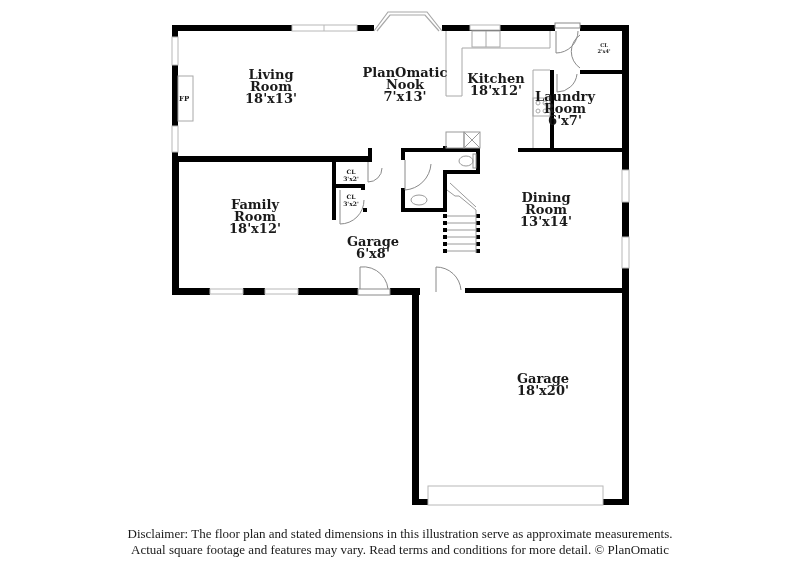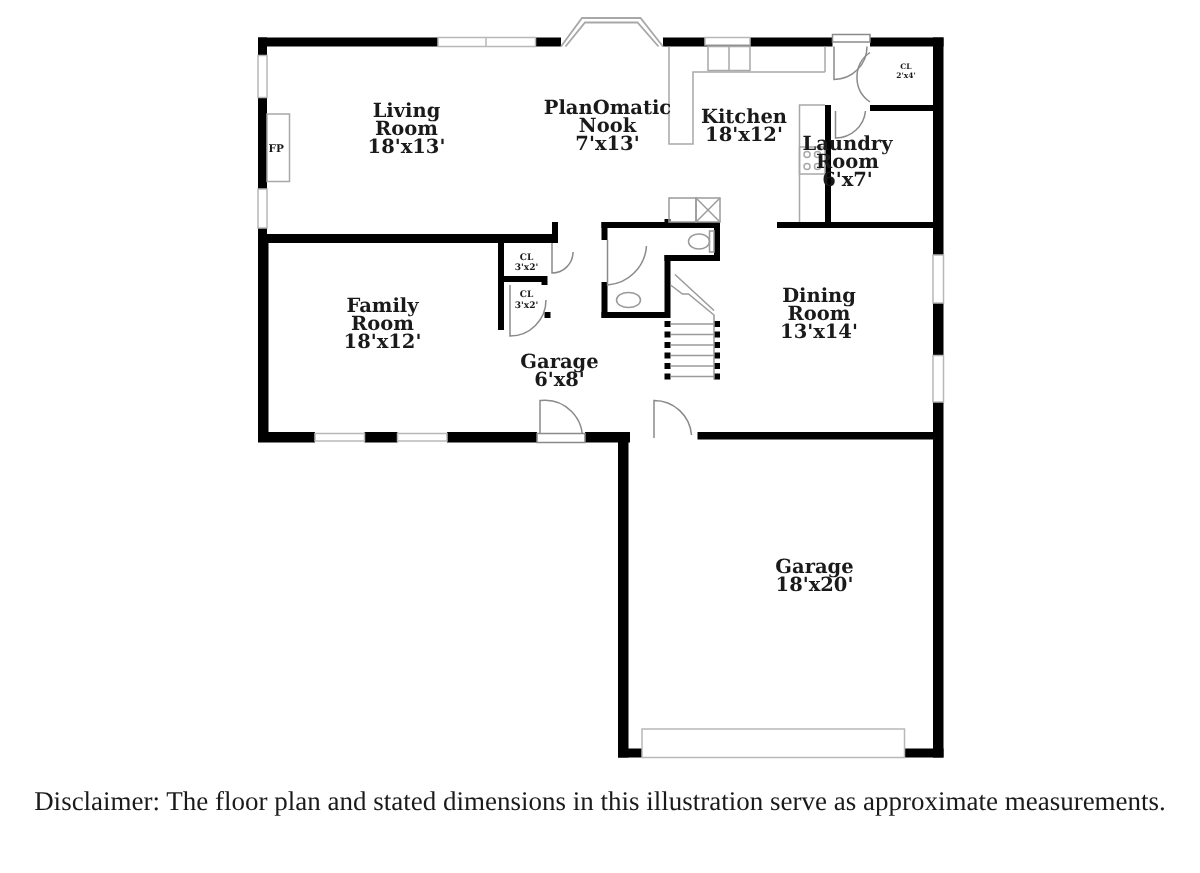--- a/index.html
+++ b/index.html
@@ -34,21 +34,21 @@
       font-family: "DejaVu Serif", serif;
       font-weight: bold;
       font-size: 7px;
       color: #1a1a1a;
     }
     .disclaimer {
       position: absolute;
       left: 0; width: 800px;
       top: 526px;
       font-family: "Liberation Serif", serif;
-      font-size: 18px;
+      font-size: 13px;
       line-height: 16px;
       text-align: center;
       color: #1a1a1a;
     }
     .disclaimer span { display: block; }
   </style>
 </head>
 <body>
 
 <svg id="plan" viewBox="0 0 800 520" xmlns="http://www.w3.org/2000/svg">
@@ -248,13 +248,14 @@
 </div>
 <div class="closet-label" style="left:604px; top:42px; font-size:5px; line-height:6px;">
   <span>CL</span>
   <span>2'x4'</span>
 </div>
 
 <div class="fp-label" style="left:179px; top:94px;">FP</div>
 
 <div class="disclaimer">
   <span>Disclaimer: The floor plan and stated dimensions in this illustration serve as approximate measurements.</span>
+  <span>Actual square footage and features may vary. Read terms and conditions for more detail. © PlanOmatic</span>
 </div>
 
 </body></html>

